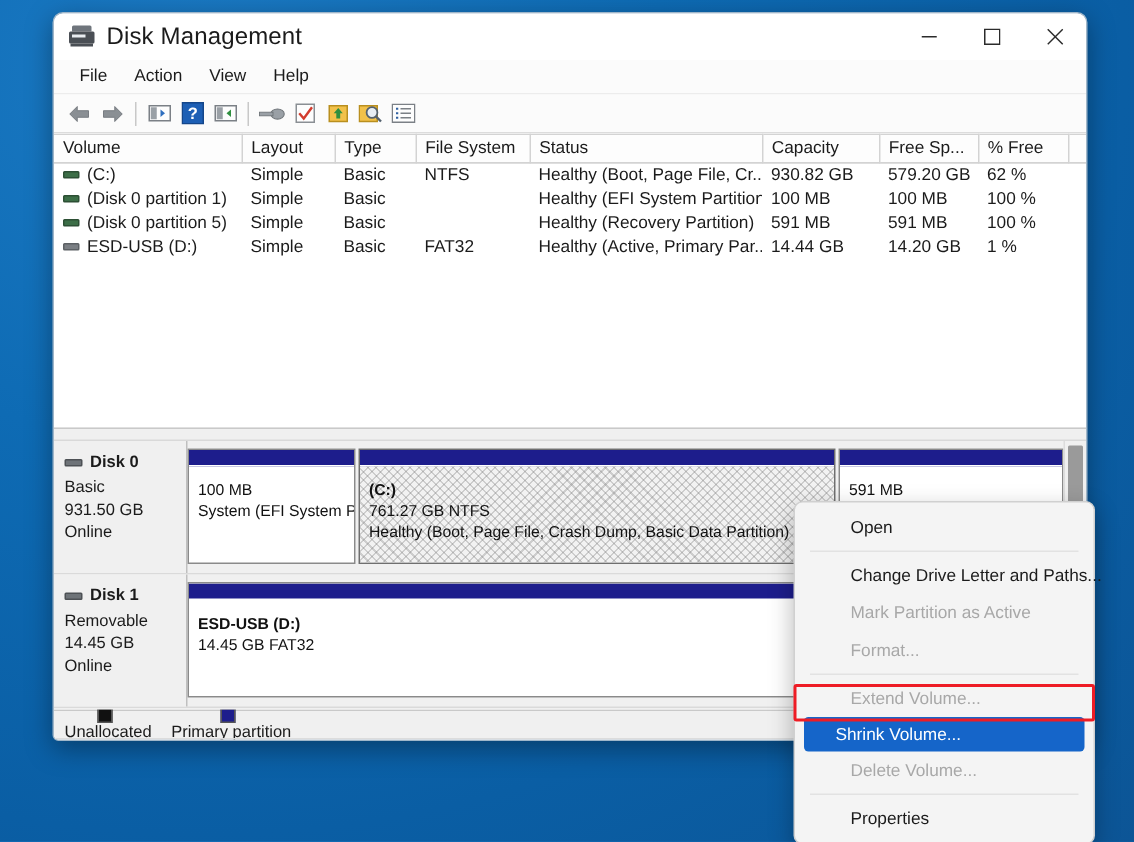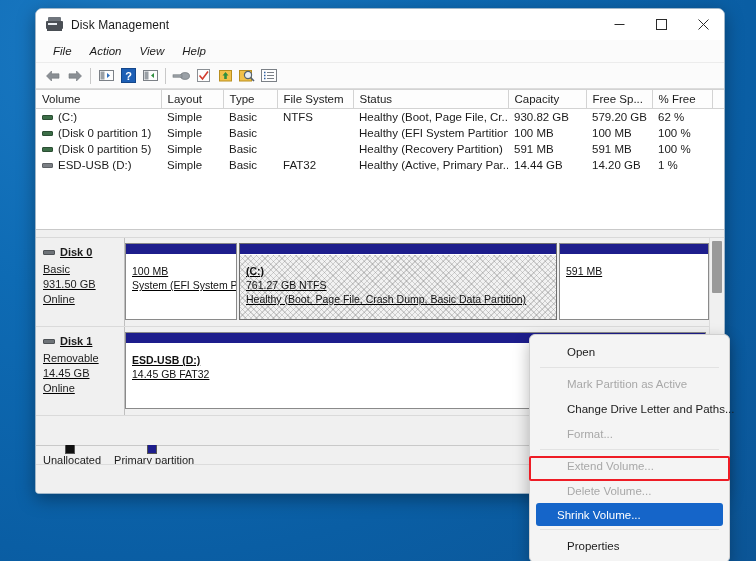--- a/index.html
+++ b/index.html
@@ -58,42 +58,41 @@
     width: 9px; height: 2px;
     background: #e9edf1;
   }
   #title-icon .tfoot {
     position: absolute; left: 1px; top: 12px;
     width: 15px; height: 2px;
     background: #4a4f55;
   }
   #title-text {
     margin-left: 8px;
-    font-size: 12px;
+    font-size: 16px;
     color: #1b1b1b;
     letter-spacing: 0.1px;
   }
   .wbtns { position: absolute; right: 0; top: 0; height: 31px; display: flex; }
   .wbtn {
     width: 42px; height: 31px;
     display: flex; align-items: center; justify-content: center;
     color: #2b2b2b;
   }
   .wbtn svg { display: block; }
 
   
   #menubar {
     height: 23px;
     background: #fbfbfb;
     display: flex;
     align-items: center;
     padding-left: 8px;
     flex: 0 0 auto;
     border-bottom: 1px solid #ececec;
-    font-style: italic;
   }
   .menu-item {
     font-size: 11.5px;
     color: #1b1b1b;
     padding: 2px 9px;
   }
 
   
   #toolbar {
     height: 26px;
@@ -111,21 +110,21 @@
   }
   .tb-sep {
     width: 1px; height: 16px;
     background: #c8c8c8;
     margin: 0 4px;
   }
 
   
   #listpane {
     flex: 0 0 auto;
-    height: 140px;
+    height: 196px;
     background: #ffffff;
     border-bottom: 1px solid #ffffff;
     display: flex;
     flex-direction: column;
     overflow: hidden;
   }
   table.vlist { border-collapse: collapse; width: 100%; table-layout: fixed; }
   table.vlist th {
     font-weight: normal;
     font-size: 11.5px;
@@ -170,21 +169,20 @@
     border-bottom: 1px solid #d9d9d9;
     flex: 0 0 auto;
   }
 
   
   #graphpane {
     flex: 1 1 auto;
     background: #f0f0f0;
     position: relative;
     overflow: hidden;
-    text-decoration: underline;
   }
   .diskrow {
     display: flex;
     background: #f0f0f0;
     border-bottom: 1px solid #dadada;
     height: 89px;
     position: relative;
   }
   .disk-info {
     width: 89px;
@@ -596,25 +594,25 @@
       <span>Primary partition</span>
     </div>
   </div>
   <div id="statusbar"></div>
 
 </div>
 
 <div id="ctxmenu">
   <div class="ctx-item">Open</div>
   <div class="ctx-sep"></div>
+  <div class="ctx-item">Change Drive Letter and Paths...</div>
   <div class="ctx-item disabled">Mark Partition as Active</div>
-  <div class="ctx-item">Change Drive Letter and Paths...</div>
   <div class="ctx-item disabled">Format...</div>
   <div class="ctx-sep"></div>
   <div class="ctx-item disabled">Extend Volume...</div>
+  <div class="ctx-item highlight">Shrink Volume...</div>
   <div class="ctx-item disabled">Delete Volume...</div>
-  <div class="ctx-item highlight">Shrink Volume...</div>
   <div class="ctx-sep"></div>
   <div class="ctx-item">Properties</div>
 
 </div>
 
 <div id="annot" style="border-color: rgb(238, 28, 37);"></div>
 
 </body></html>

